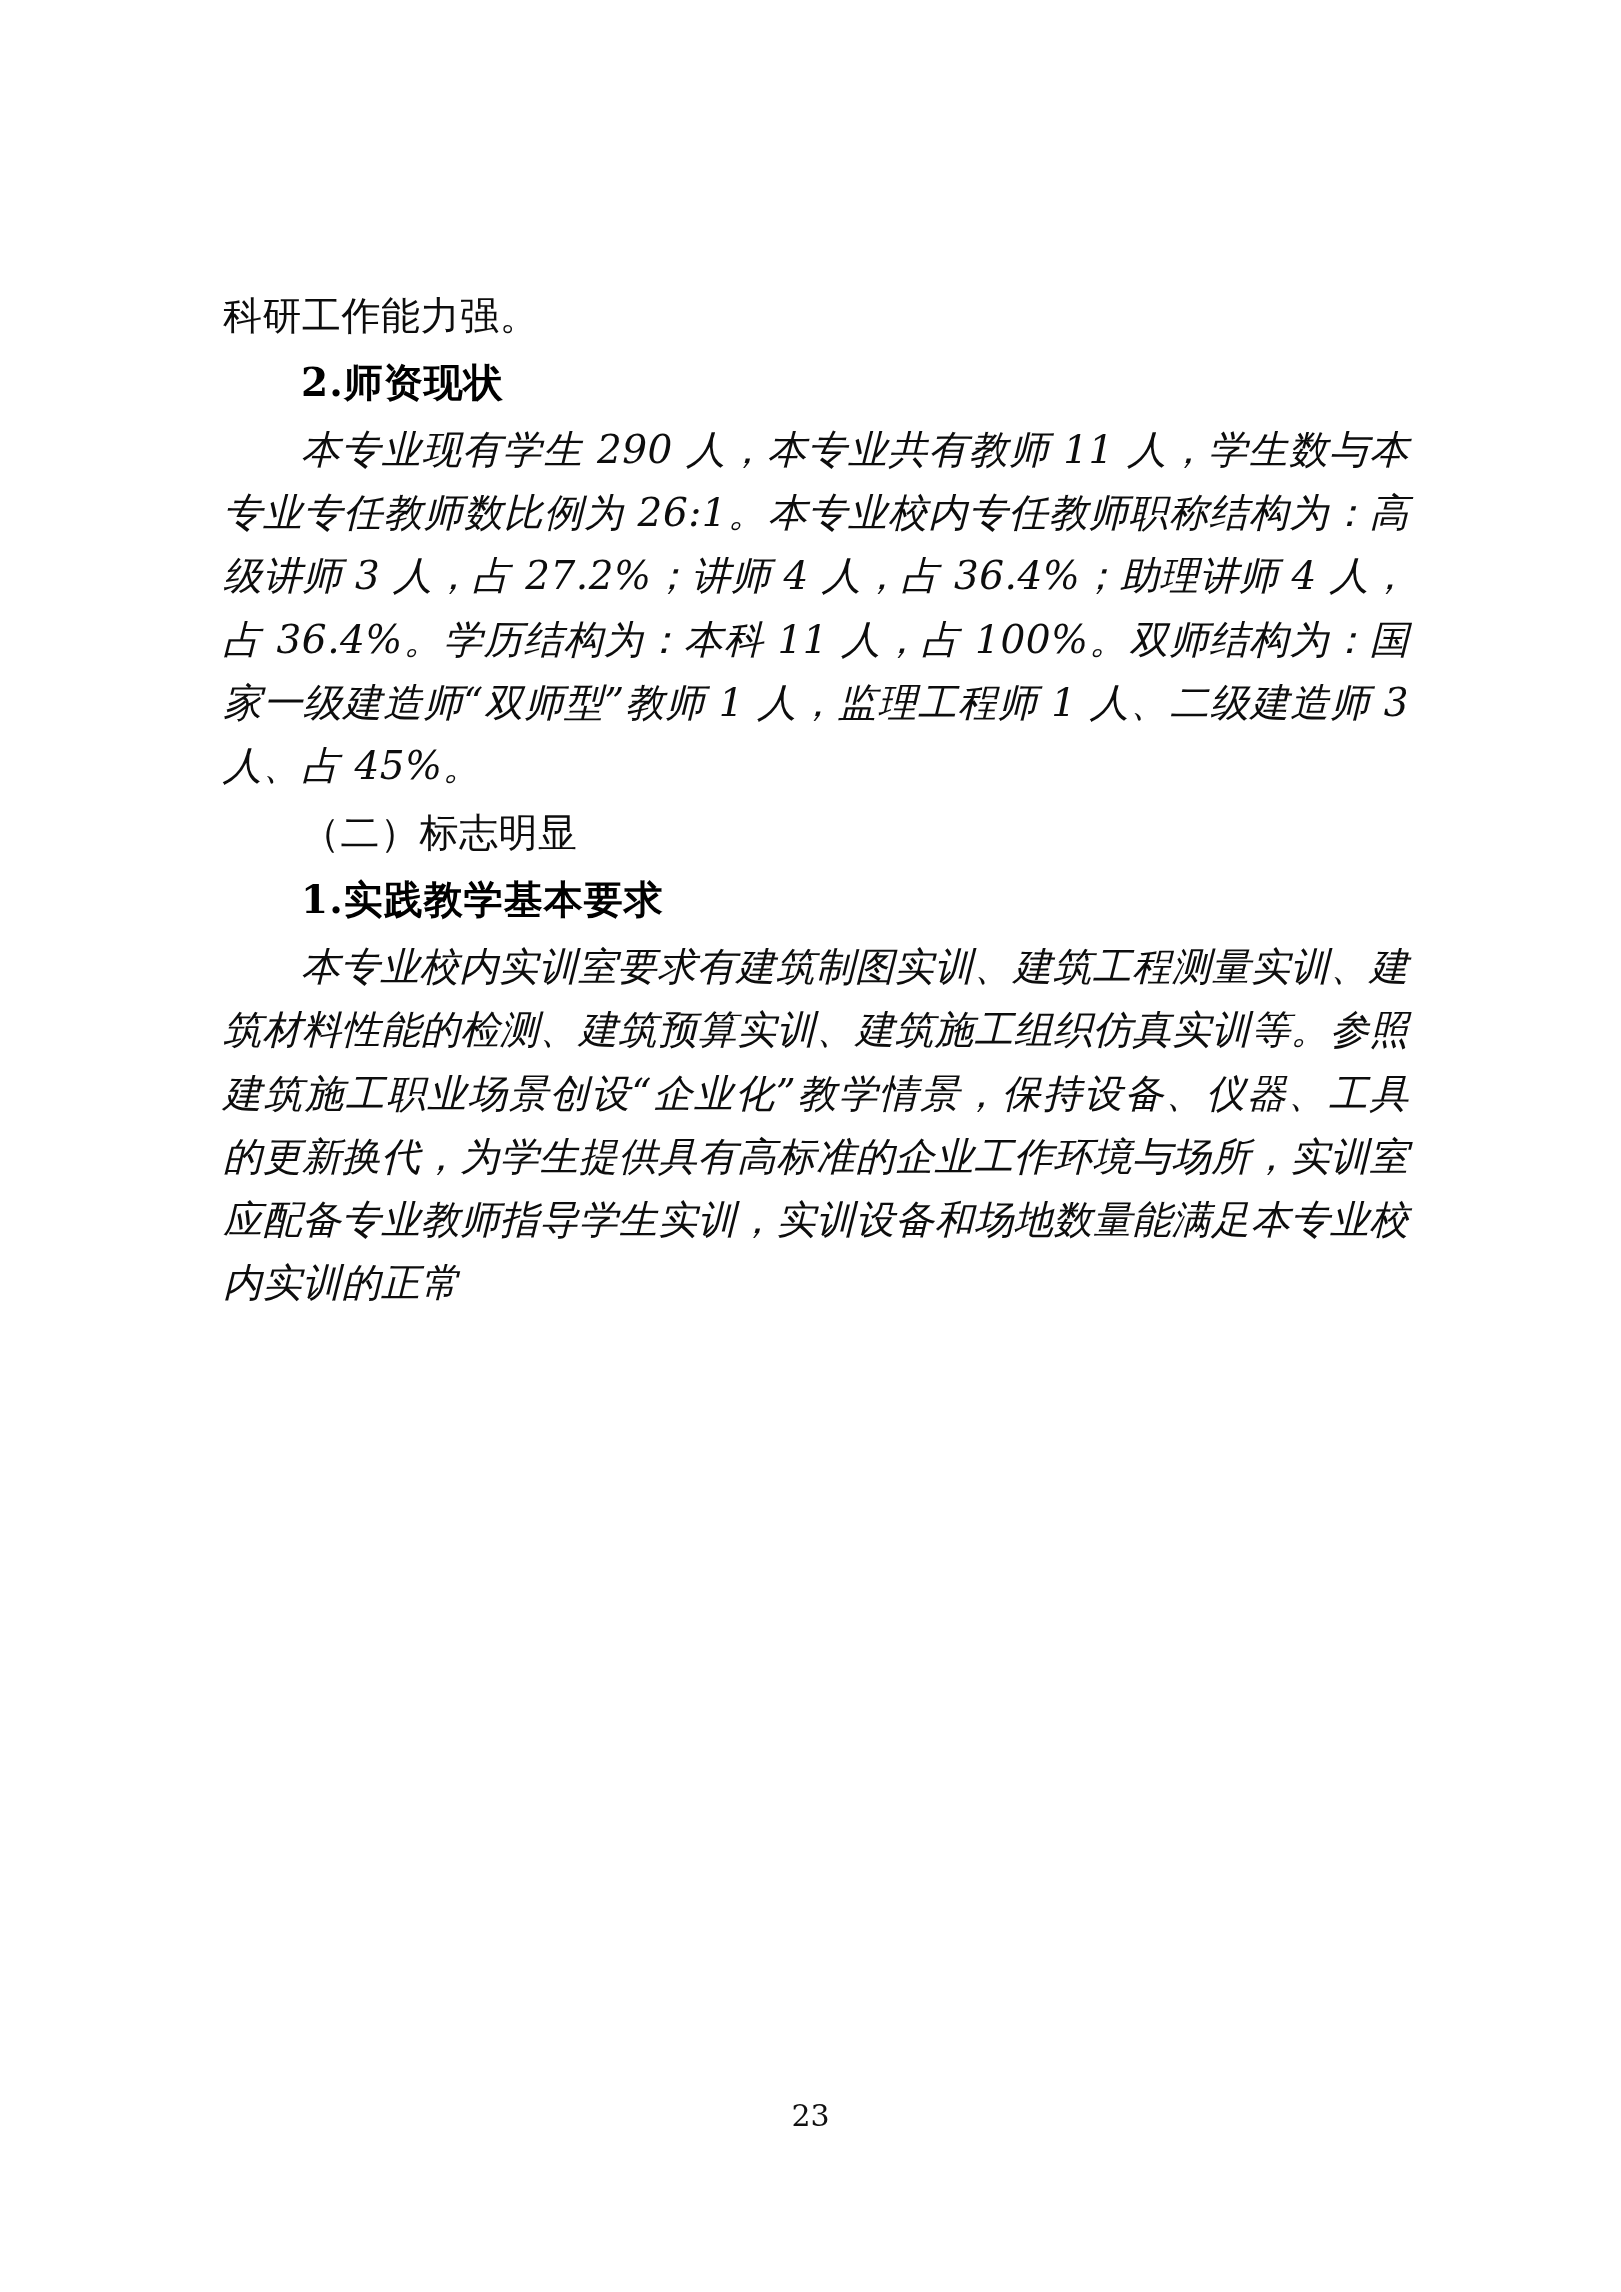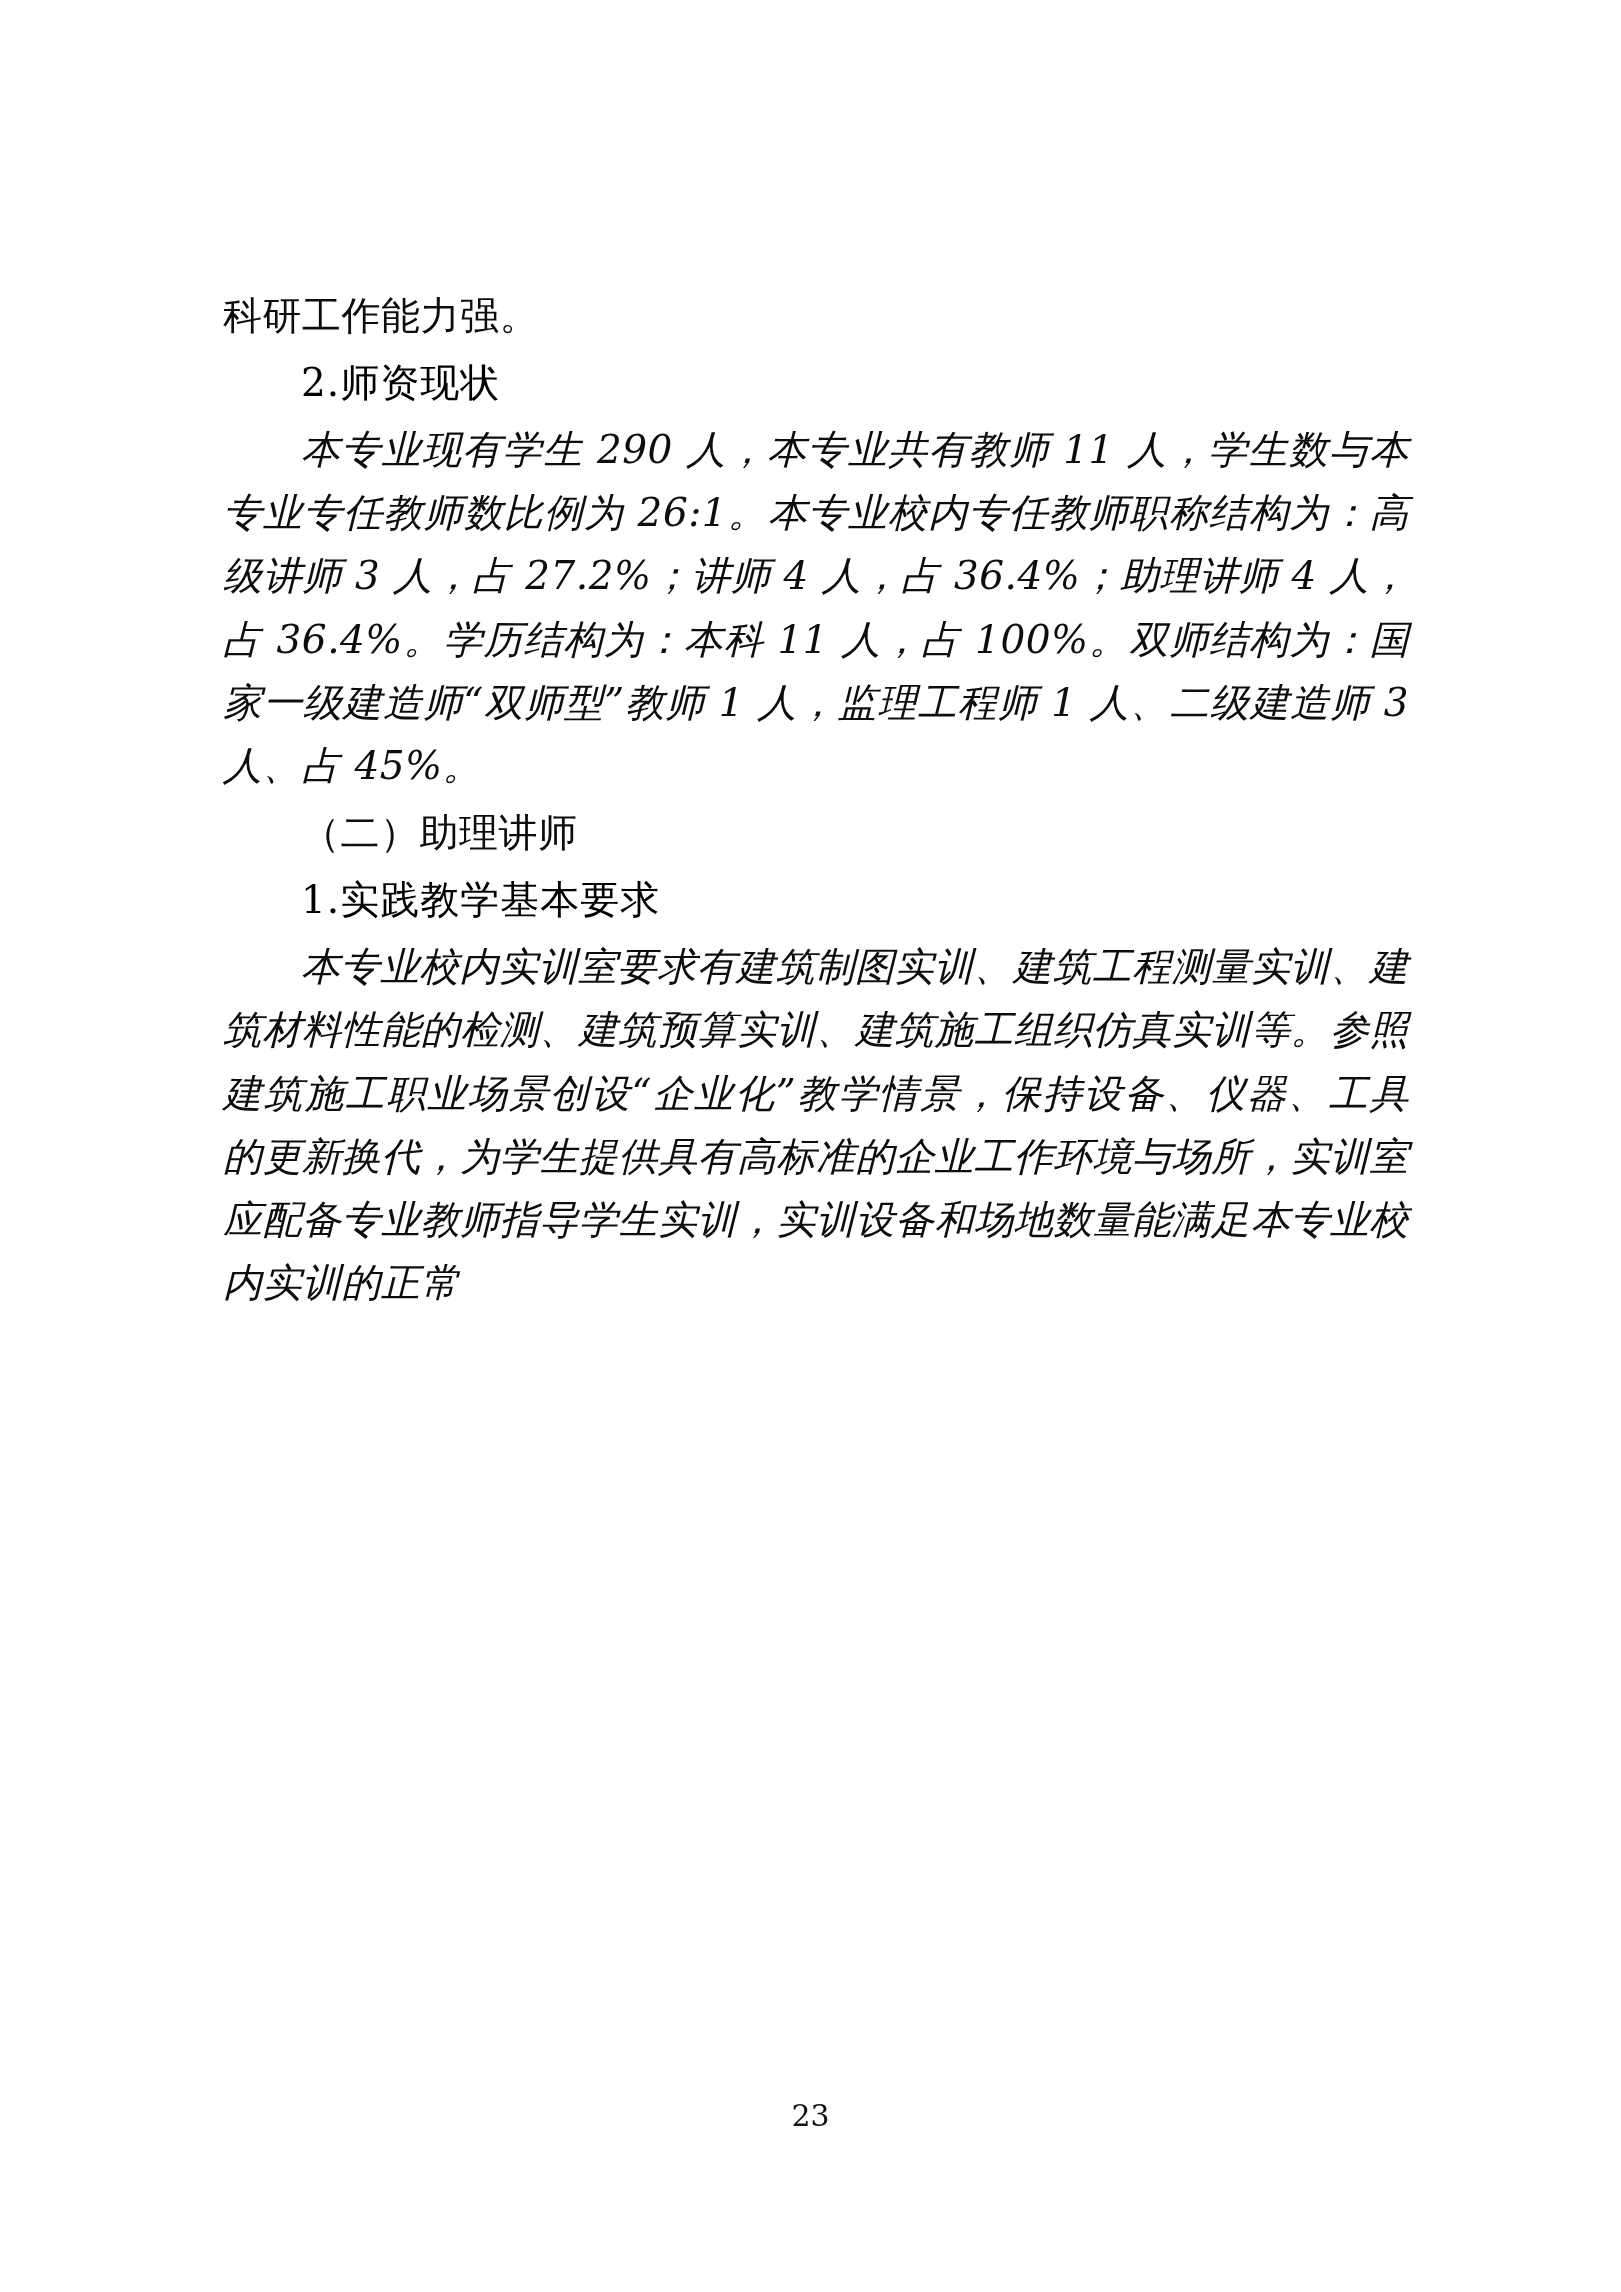--- a/index.html
+++ b/index.html
@@ -37,21 +37,21 @@
     text-indent: 0;
   }
   .para.indent {
     text-indent: 78px;
     font-style: italic;
   }
   .heading {
     font-family: "DejaVu Serif", "Liberation Serif", serif;
     font-size: 39px;
     line-height: 1.62;
-    font-weight: normal;
+    font-weight: bold;
     color: #000000;
     margin: 0 0 3.9px 0;
     text-indent: 78px;
     letter-spacing: 1px;
   }
   .subheading {
     font-family: "DejaVu Serif", "Liberation Serif", serif;
     font-size: 39px;
     line-height: 1.62;
     color: #0d0d0d;
@@ -76,21 +76,21 @@
 <div class="page">
 
   <div class="content">
 
     <p class="para continued">科研工作能力强。</p>
 
     <h3 class="heading">2.师资现状</h3>
 
     <p class="para indent">本专业现有学生 290 人，本专业共有教师 11 人，学生数与本专业专任教师数比例为 26:1。本专业校内专任教师职称结构为：高级讲师 3 人，占 27.2%；讲师 4 人，占 36.4%；助理讲师 4 人，占 36.4%。学历结构为：本科 11 人，占 100%。双师结构为：国家一级建造师“双师型”教师 1 人，监理工程师 1 人、二级建造师 3 人、占 45%。</p>
 
-    <p class="subheading">（二）助理讲师</p>
+    <p class="subheading">（二）标志明显</p>
 
 
 
     <h3 class="heading">1.实践教学基本要求</h3>
 
 
     <p class="para indent">本专业校内实训室要求有建筑制图实训、建筑工程测量实训、建筑材料性能的检测、建筑预算实训、建筑施工组织仿真实训等。参照建筑施工职业场景创设“企业化”教学情景，保持设备、仪器、工具的更新换代，为学生提供具有高标准的企业工作环境与场所，实训室应配备专业教师指导学生实训，实训设备和场地数量能满足本专业校内实训的正常</p>
 
   </div>
 

